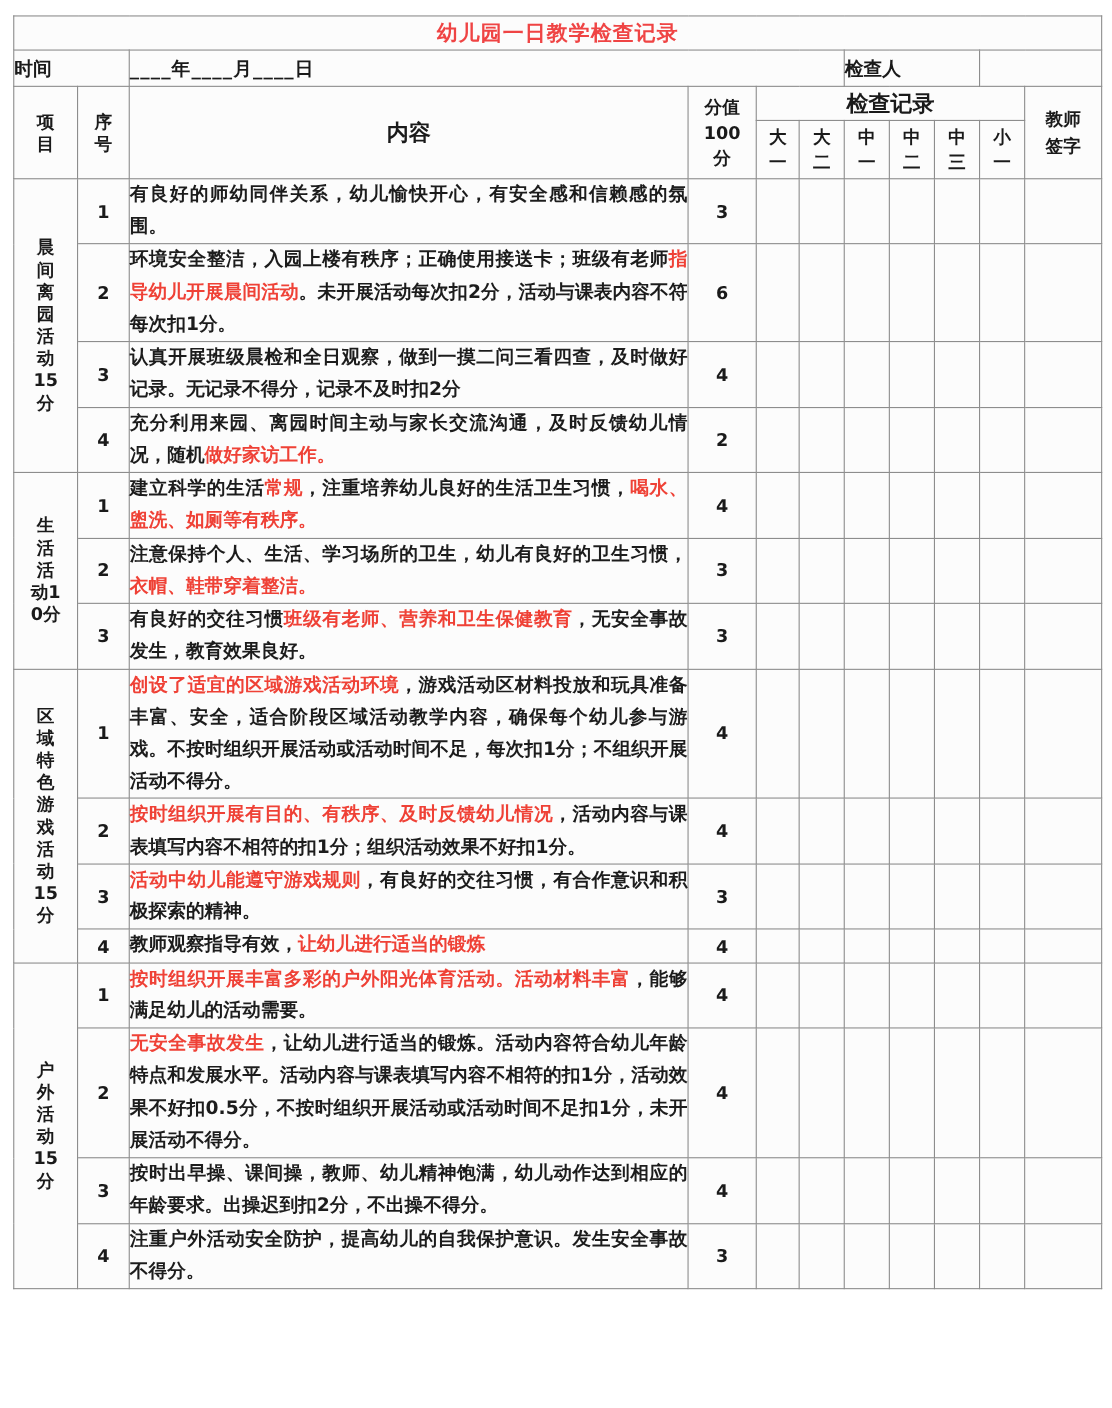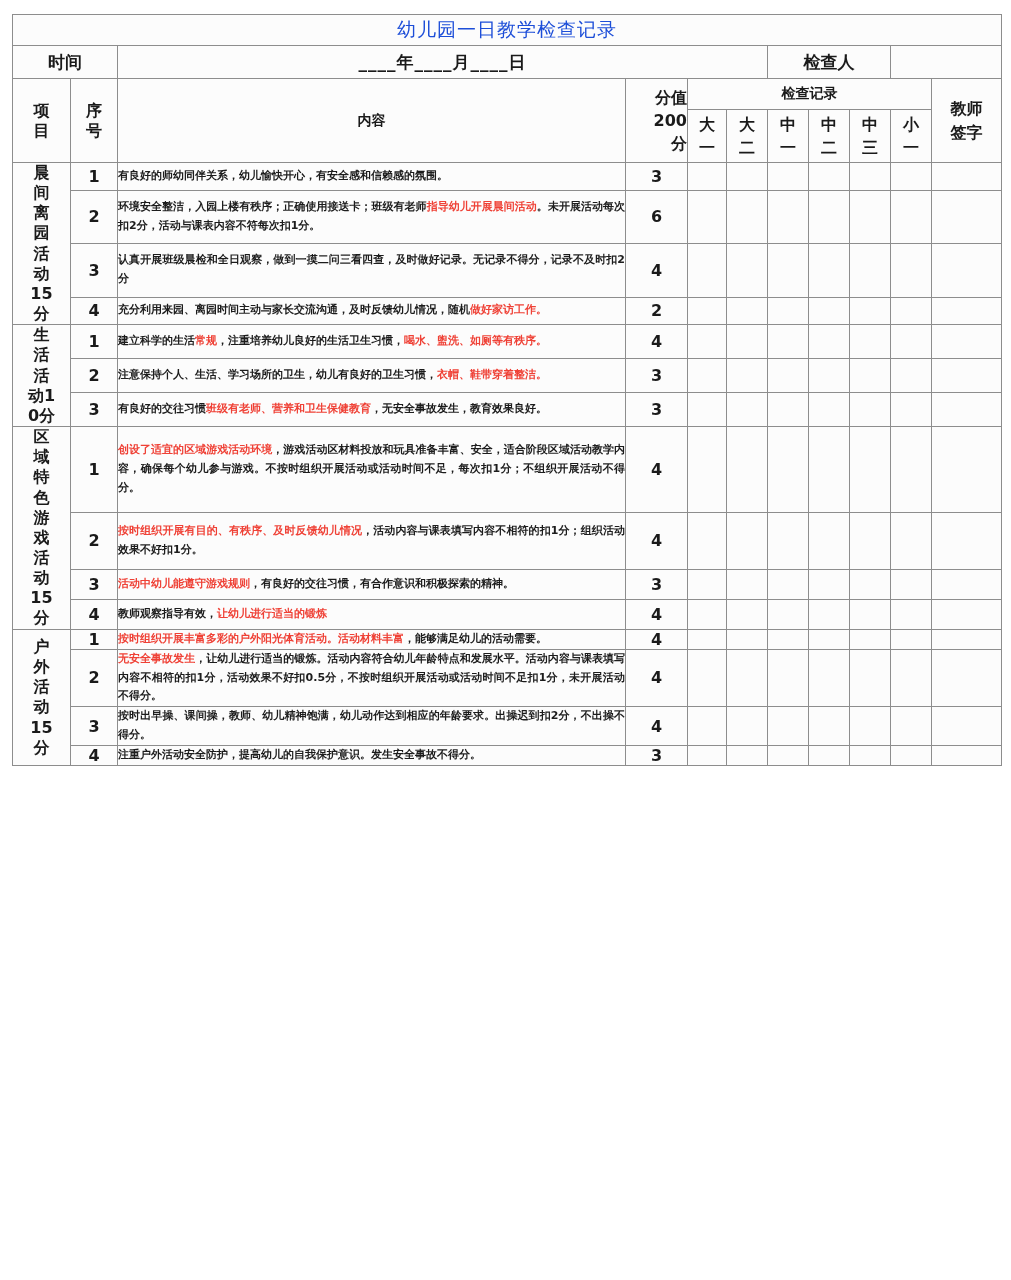--- a/index.html
+++ b/index.html
@@ -30,55 +30,54 @@
   }
   table.sheet td {
     border: 1px solid #8d8d8d;
     background: #fcfcfc;
     vertical-align: middle;
     padding: 0;
   }
   
   .title-cell {
     text-align: center;
-    font-weight: normal;
+    font-weight: bold;
     font-size: 19px;
     letter-spacing: 1px;
     height: 30px;
-    color: #1d4ed8;
+    color: #ef4444;
   }
   
   .daterow td {
     height: 32px;
-    text-align: center;
     font-size: 17px;
     font-weight: bold;
   }
   .date-value {
     letter-spacing: 1px;
     font-size: 17px;
     font-weight: bold;
   }
   
   .hcell {
     text-align: center;
-    font-size: 14px;
+    font-size: 20px;
     font-weight: bold;
     line-height: 1.25;
   }
   .vhead {
     text-align: center;
     font-size: 16px;
     font-weight: bold;
     line-height: 1.2;
     padding: 4px 0;
   }
   .vhead span { display: block; }
   .score-head {
-    text-align: right;
+    text-align: center;
     font-size: 16px;
     font-weight: bold;
     line-height: 1.45;
   }
   .score-head span { display: block; }
   .cls-head {
     text-align: center;
     font-size: 16px;
     font-weight: bold;
     line-height: 1.45;
@@ -95,21 +94,21 @@
     overflow: visible;
   }
   .cat-cell .catchars { display: block; }
   .cat-cell .catchars span { display: block; white-space: nowrap; }
   .num-cell {
     text-align: center;
     font-size: 16px;
     font-weight: bold;
   }
   .content-cell {
-    font-size: 11px;
+    font-size: 17px;
     line-height: 1.72;
     text-align: justify;
     text-justify: inter-ideograph;
     padding: 5px 9px 5px 10px;
     font-weight: bold;
     color: #1c1c1c;
   }
   .val-cell {
     text-align: center;
     font-size: 16px;
@@ -151,21 +150,21 @@
           <span>项</span>
           <span>目</span>
         </td>
         <td class="vhead" rowspan="2">
           <span>序</span>
           <span>号</span>
         </td>
         <td class="hcell" rowspan="2">内容</td>
         <td class="score-head" rowspan="2">
           <span>分值</span>
-          <span>200</span>
+          <span>100</span>
           <span>分</span>
         </td>
         <td class="hcell" colspan="6" style="height:30px">检查记录</td>
         <td class="cls-head" rowspan="2">
           <span>教师</span>
           <span>签字</span>
         </td>
       </tr>
       <tr>
         <td class="cls-head" style="height:52px">

